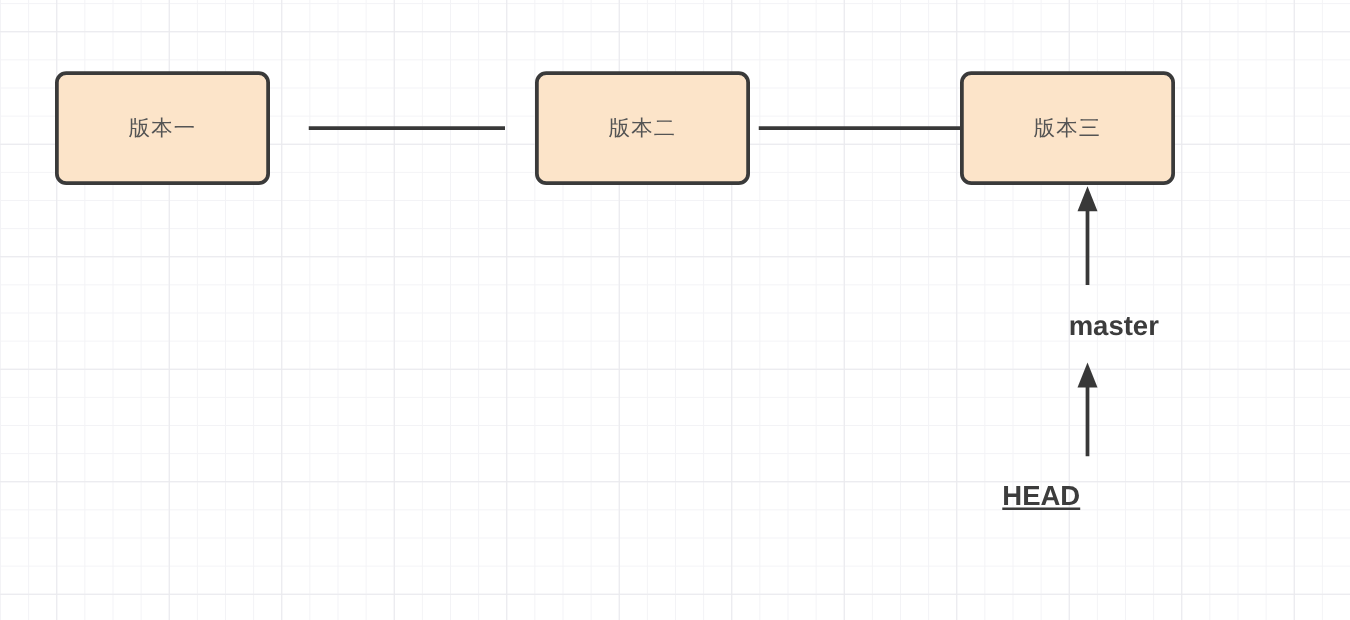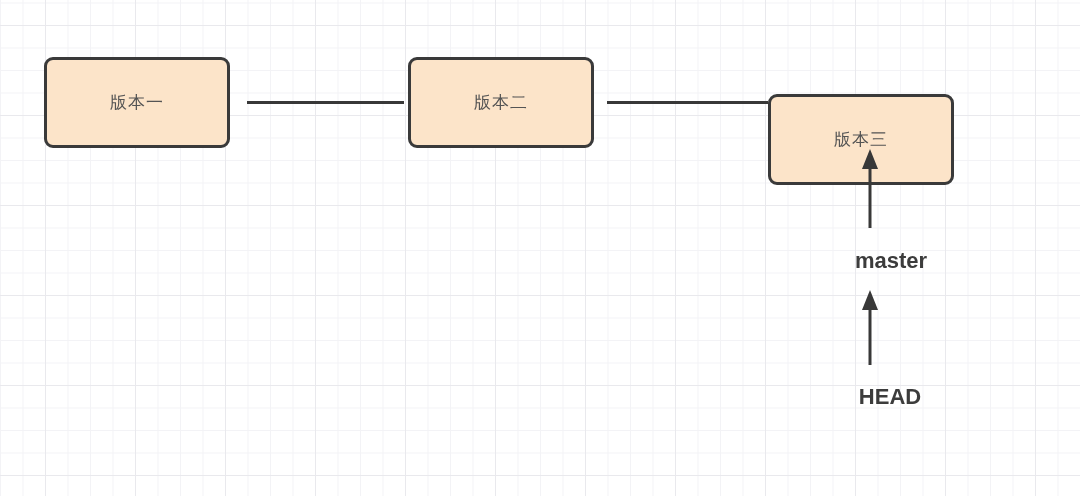--- a/index.html
+++ b/index.html
@@ -27,35 +27,35 @@
       linear-gradient(90deg, var(--grid-major) 1px, transparent 1px),
       linear-gradient(var(--grid-minor) 1px, transparent 1px),
       linear-gradient(90deg, var(--grid-minor) 1px, transparent 1px);
     background-size: 90px 90px, 90px 90px, 22.5px 22.5px, 22.5px 22.5px;
     background-position: 0 25px, 45px 0, 0 2.5px, 0 0;
   }
 
   .node {
     position: absolute;
     top: 57px;
-    width: 186px;
+    width: 172px;
     height: 91px;
     background: var(--node-fill);
     border: 3px solid var(--node-border);
     border-radius: 9px;
     display: flex;
     align-items: center;
     justify-content: center;
     font-size: 17px;
     color: var(--node-text);
     letter-spacing: 1px;
   }
   .node-v1 { left: 44px; }
-  .node-v2 { left: 408px; }
-  .node-v3 { left: 768px; margin-top: 37px; }
+  .node-v2 { left: 428px; }
+  .node-v3 { left: 768px; }
 
   svg.edges {
     position: absolute;
     left: 0; top: 0;
     width: 1080px;
     height: 496px;
     pointer-events: none;
   }
   .edge {
     stroke: var(--line);
@@ -69,21 +69,21 @@
 
   .ptr-label {
     position: absolute;
     transform: translate(-50%, -50%);
     font-weight: bold;
     font-size: 22px;
     color: var(--label-text);
     white-space: nowrap;
   }
   .ptr-master { left: 871px; top: 261px; margin-left: 20px; }
-  .ptr-head   { left: 890px; top: 397px; }
+  .ptr-head   { left: 833px; top: 397px; text-decoration: underline; }
 </style>
 </head>
 <body>
 
 <div class="canvas">
 
   <div class="node node-v1">
     <span>版本一</span>
   </div>
 

